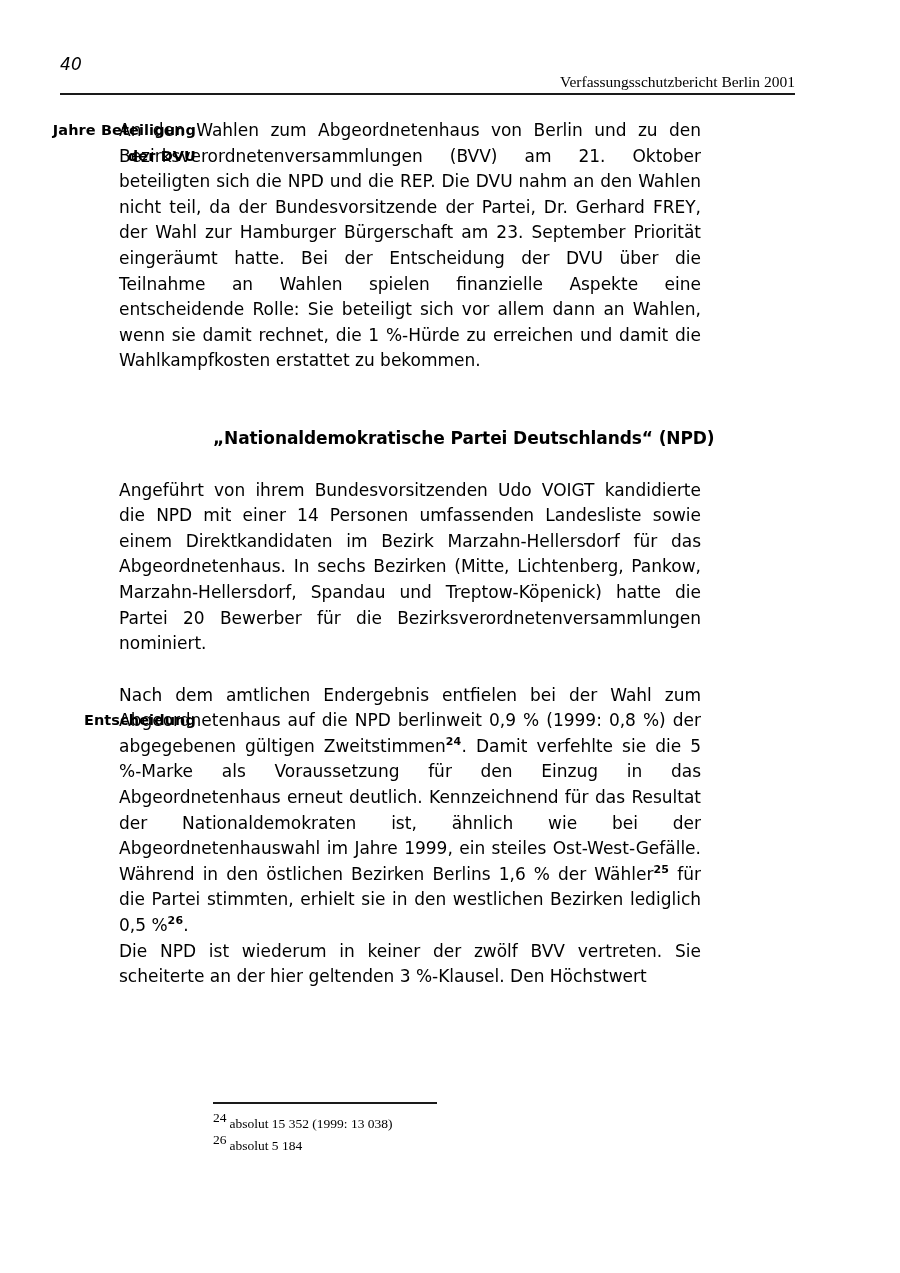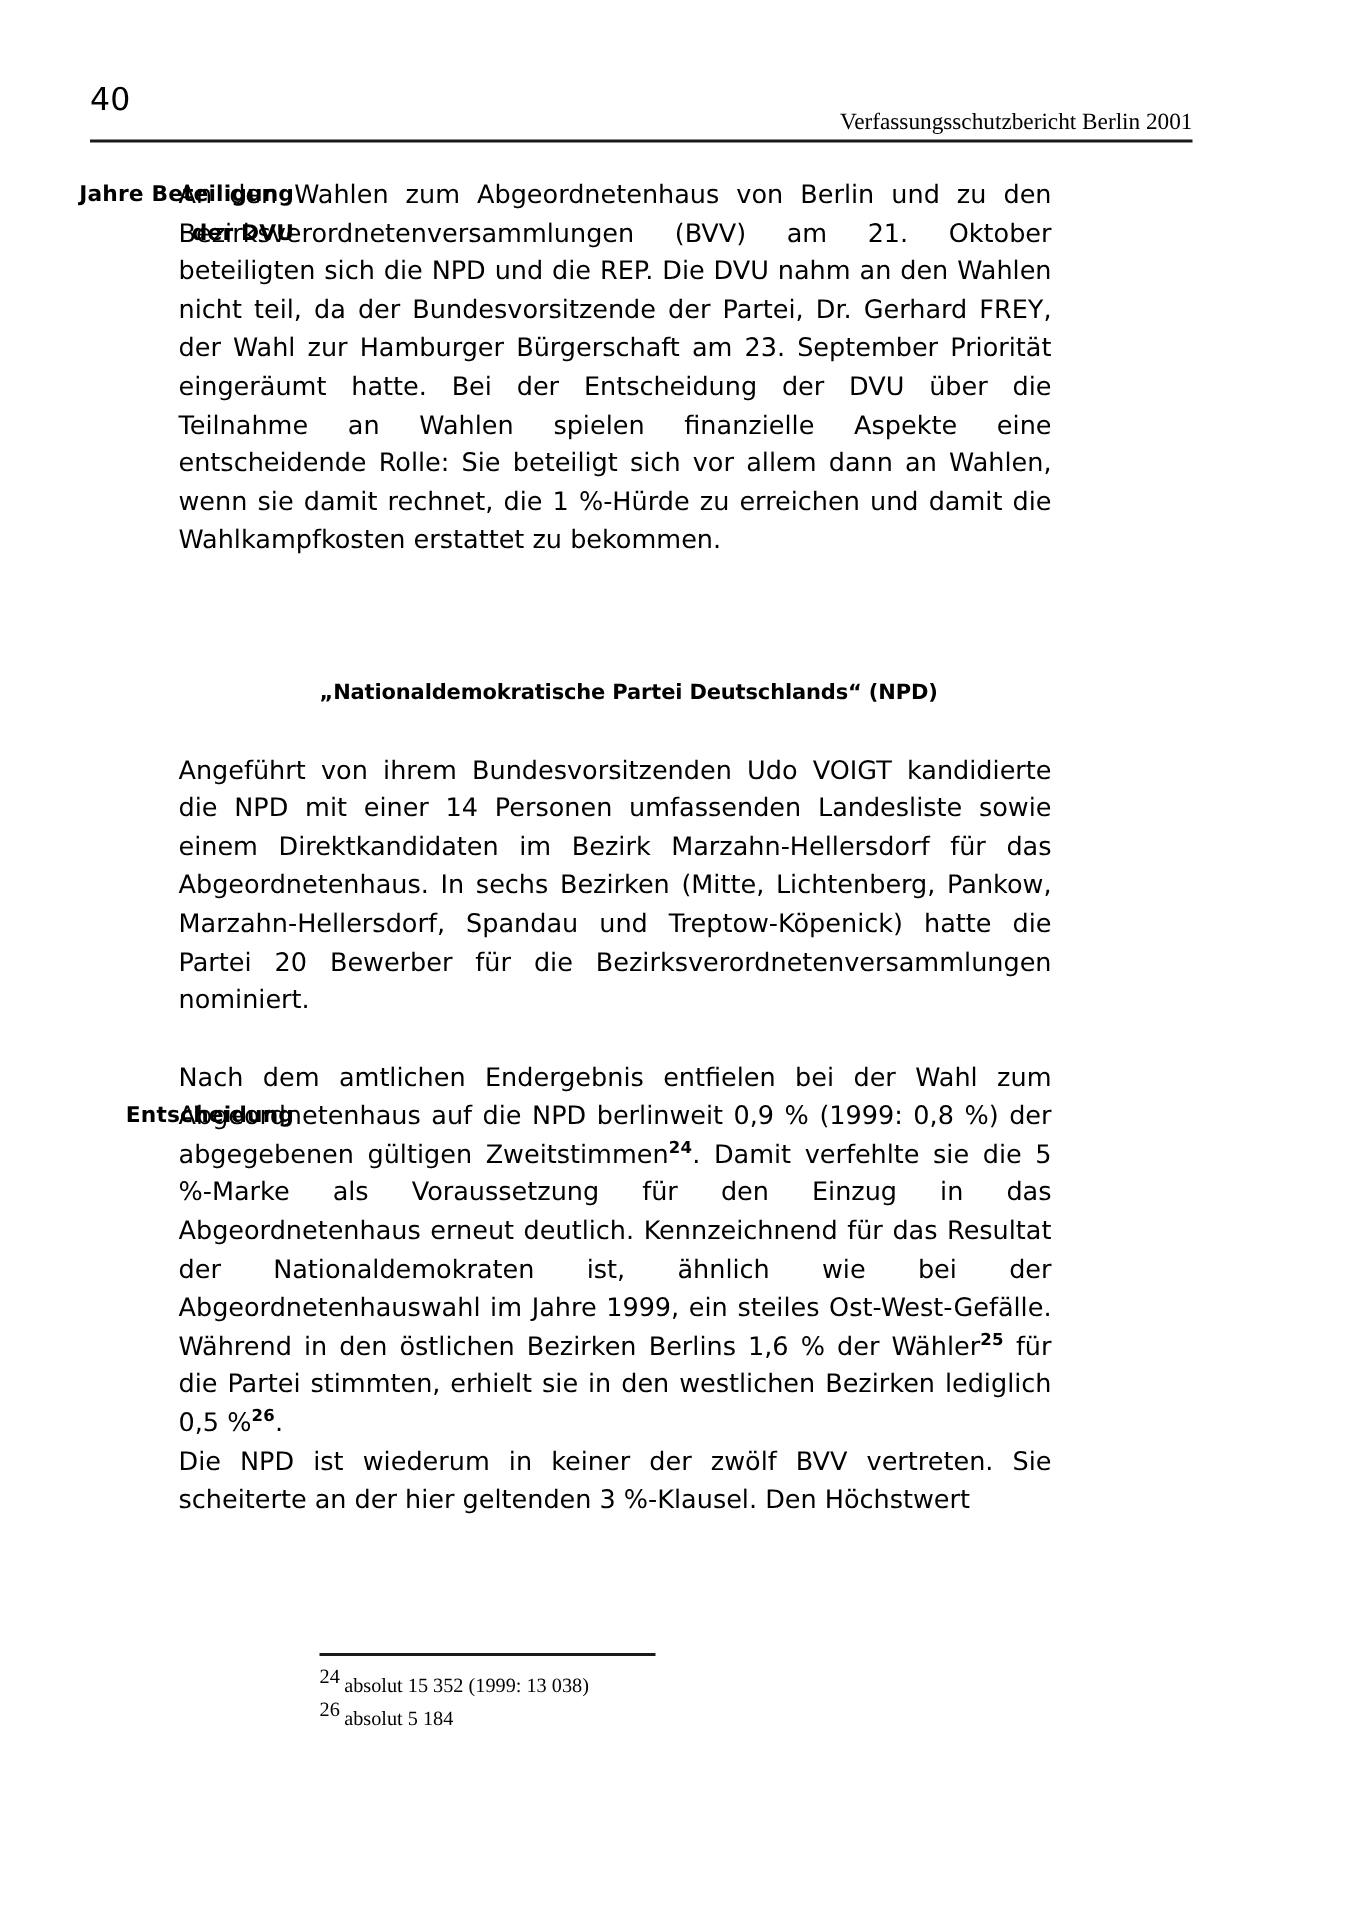--- a/index.html
+++ b/index.html
@@ -19,23 +19,24 @@
   .page {
     position: absolute;
     inset: 0;
   }
 
   
   .page-number {
     position: absolute;
     left: 60px;
     top: 56px;
-    font-size: 21px;
+    font-size: 17px;
     letter-spacing: 0.2px;
     line-height: 1;
+    font-style: italic;
   }
   .running-title {
     position: absolute;
     right: 105px;
     top: 74px;
     font-size: 15.5px;
     line-height: 1;
     white-space: nowrap;
     font-family: Liberation Serif, serif;
   }
@@ -86,25 +87,24 @@
   .para { margin: 0; }
   .para + .para { margin-top: 0; }
 
   .gap-heading { height: 52px; }
   .gap-after-heading { height: 26px; }
   .gap-para { height: 26px; }
 
   .heading {
     margin-left: 213px;
     width: 582px;
-    font-size: 14px;
+    font-size: 17px;
     font-weight: bold;
     line-height: 25.6px;
     letter-spacing: -0.1px;
-    margin-top: 24px;
   }
 
   sup.fn {
     font-size: 11px;
     font-weight: bold;
     vertical-align: super;
     line-height: 0;
     letter-spacing: 0.2px;
   }
 

